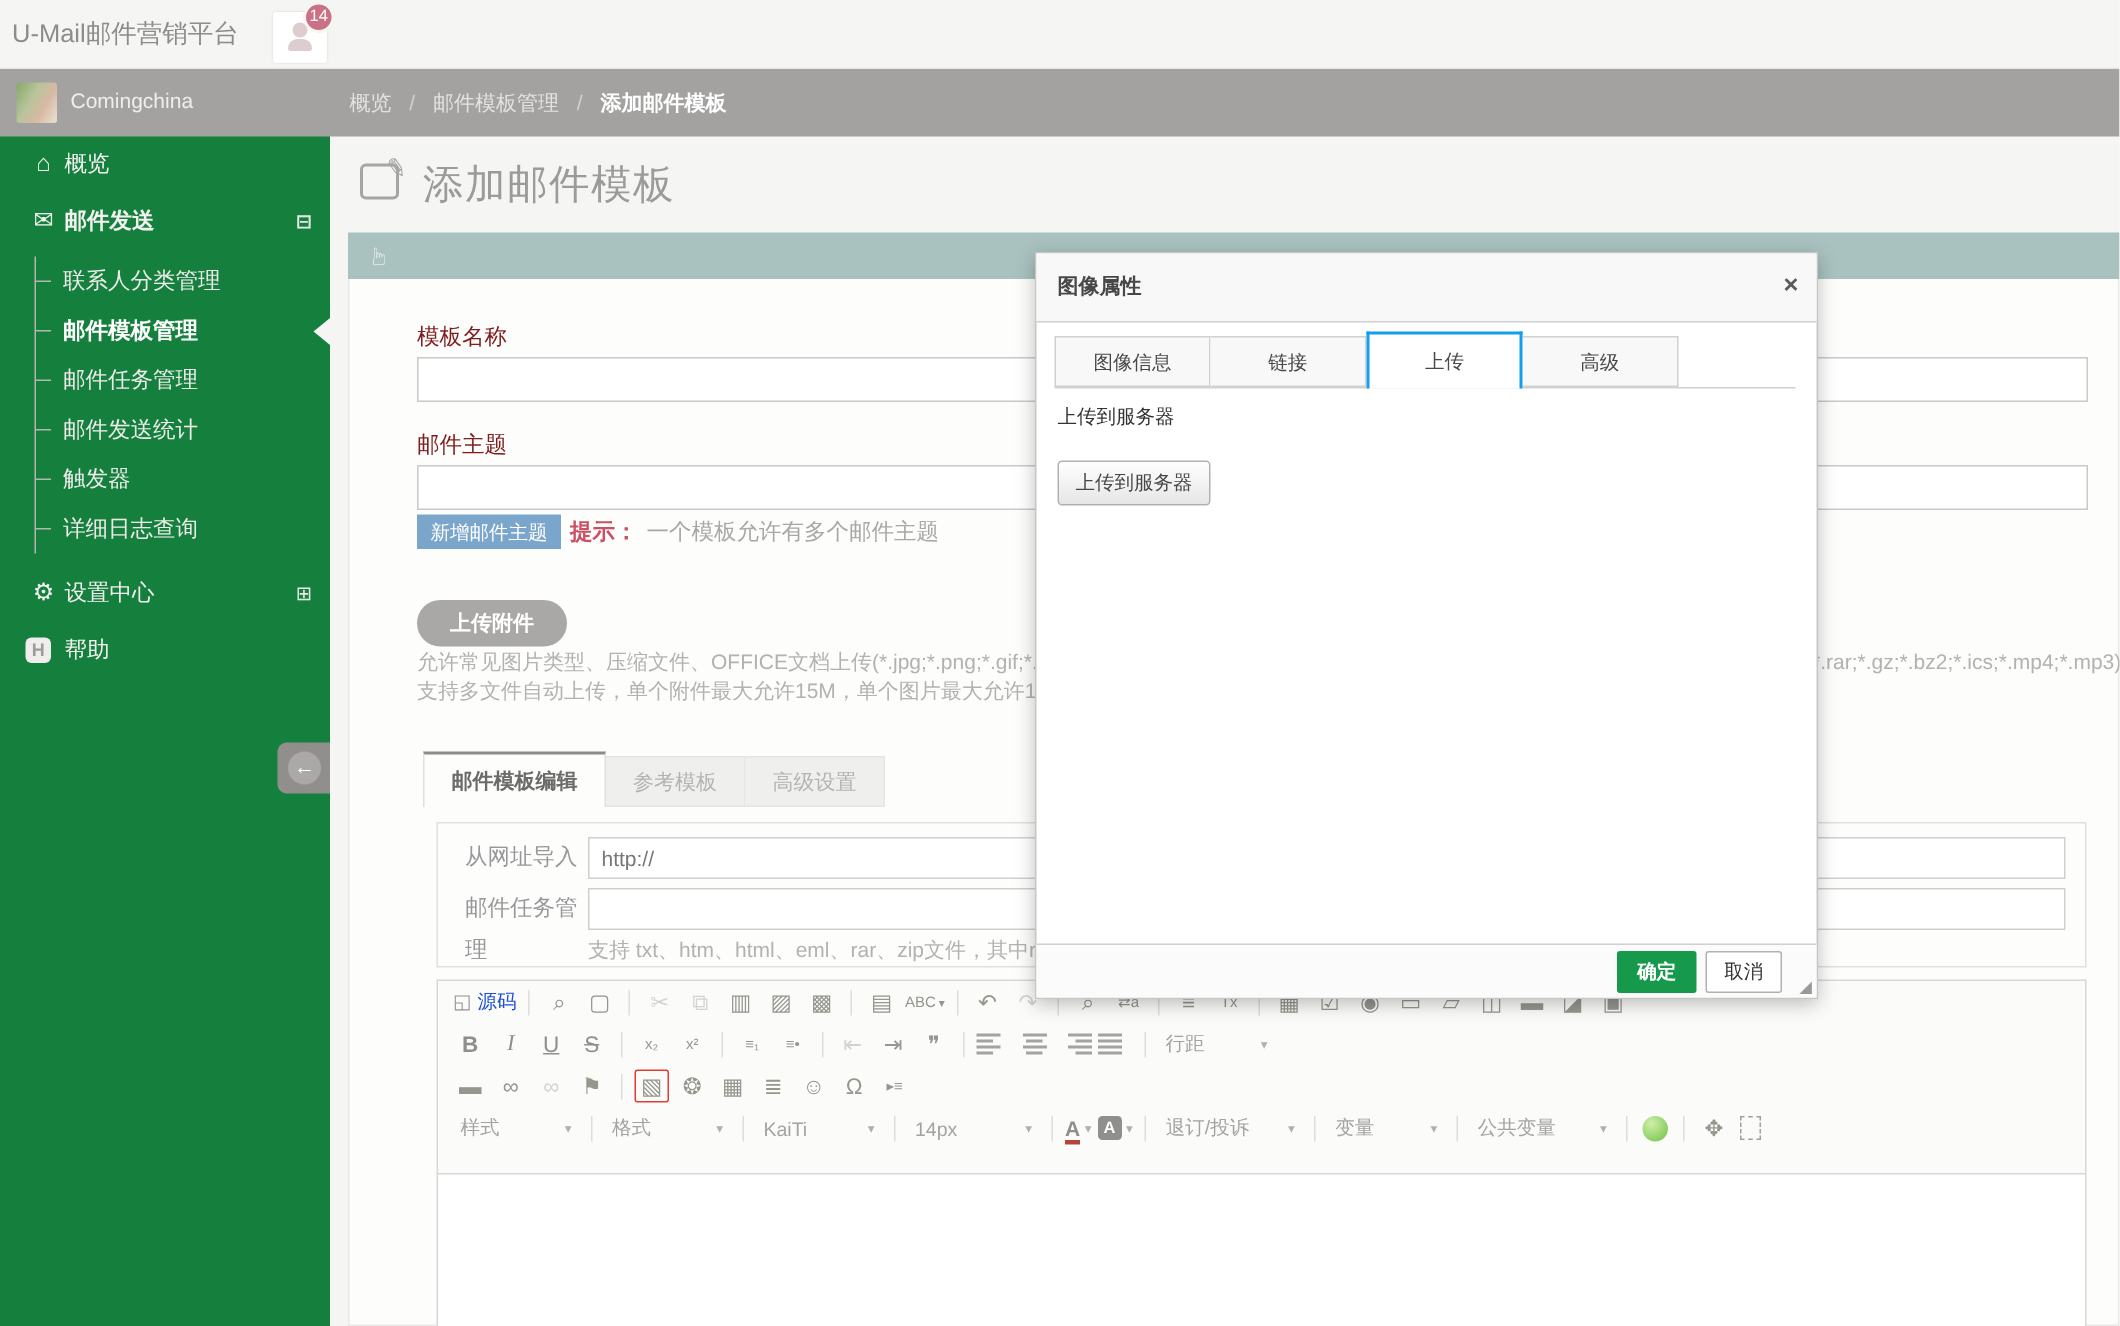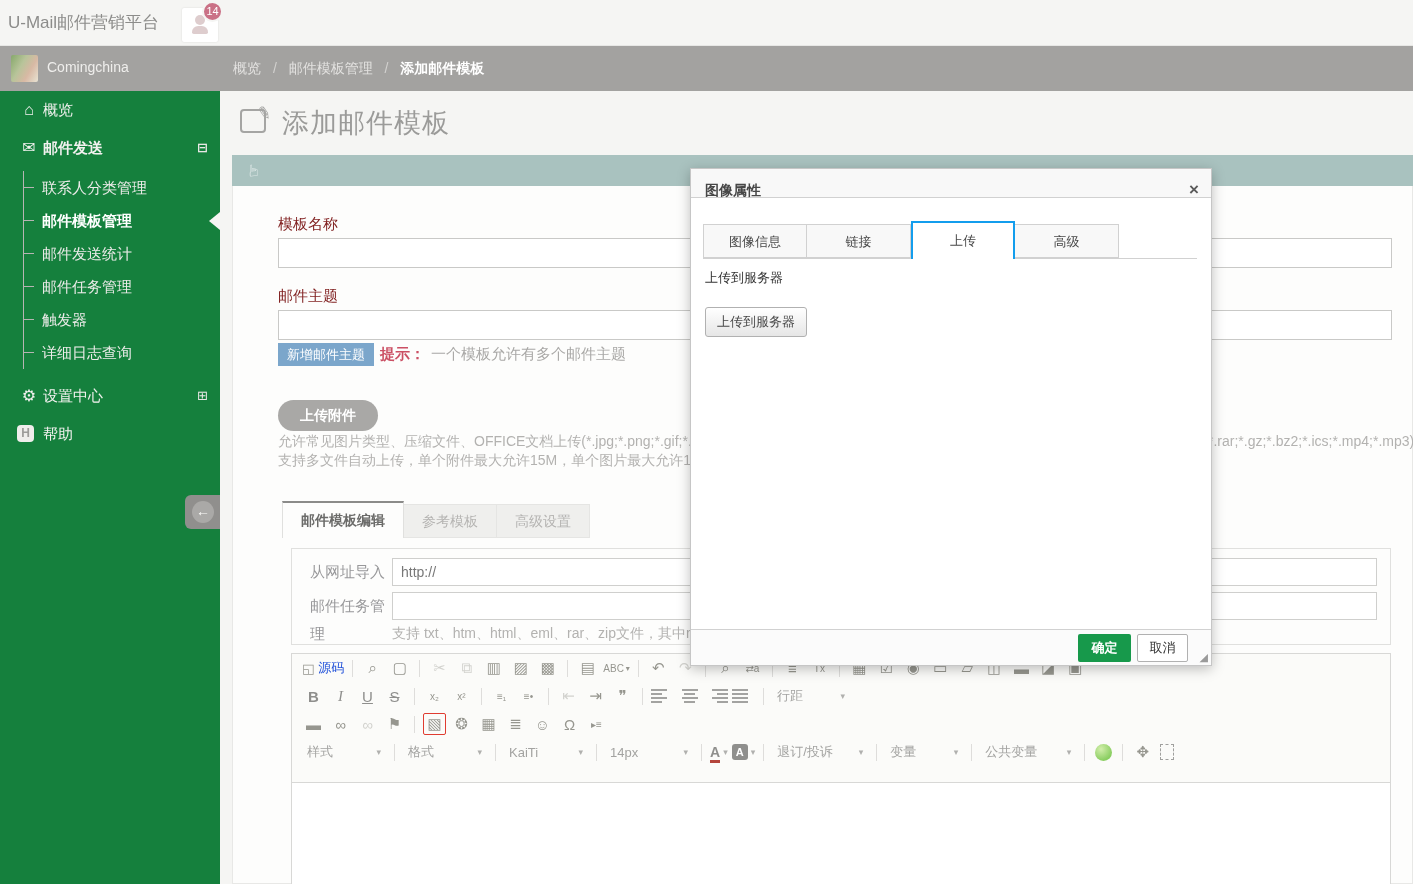--- a/index.html
+++ b/index.html
@@ -96,21 +96,21 @@
   .colorA .A { font-size:14px; font-weight:bold; color:#8f8f8d; line-height:16px; border-bottom:3px solid #b4453c; }
   .colorA .car, .bgA .car { font-size:9px; color:#b0b0ae; margin-left:3px; align-self:center; }
   .bgA { display:inline-flex; align-items:center; height:22px; margin:0 2px; cursor:pointer; vertical-align:middle; }
   .bgA .Abox { width:16px; height:16px; background:#8f8f8d; border-radius:3px; color:#fff; font-size:11px; font-weight:bold; text-align:center; line-height:16px; }
   .ball { display:inline-block; width:17px; height:17px; margin:0 4px; border-radius:50%; background:radial-gradient(circle at 35% 30%, #d2eeab, #8ace61 70%); cursor:pointer; vertical-align:middle; }
   .blocks { display:inline-block; width:14px; height:16px; margin:0 4px; border:1px dashed #a0a09e; cursor:pointer; vertical-align:middle; }
   .editor-content { position:absolute; left:0; top:128px; right:0; bottom:0; background:#fff; border-top:1px solid #d8d8d6; cursor:text; }
 
   
   .modal { position:absolute; left:690px; top:168px; width:522px; height:498px; background:#fff; border:1px solid #c6c6c6; box-shadow:0 3px 12px rgba(0,0,0,.25); z-index:50; }
-  .m-title { position:relative; height:29px; background:#f8f8f8; border-bottom:1px solid #d1d1d1; line-height:42px; padding:0 14px; font-size:14px; font-weight:bold; color:#474747; }
+  .m-title { position:relative; height:46px; background:#f8f8f8; border-bottom:1px solid #d1d1d1; line-height:42px; padding:0 14px; font-size:14px; font-weight:bold; color:#474747; }
   .m-close { position:absolute; right:12px; top:0; font-size:17px; color:#5a5a5a; cursor:pointer; }
   .m-tabs { position:absolute; left:12px; top:52px; width:494px; height:38px; display:flex; align-items:flex-end; border-bottom:1px solid #d1d1d1; }
   .m-tab { width:104px; height:34px; line-height:33px; text-align:center; background:#f8f8f8; border:1px solid #d1d1d1; border-left:none; font-size:13px; color:#484848; cursor:pointer; }
   .m-tab:first-child { border-left:1px solid #d1d1d1; }
   .m-tab.active { height:38px; line-height:36px; background:#fff; border:2px solid #139ded; border-bottom:none; position:relative; z-index:2; margin-bottom:-1px; }
   .m-body { position:absolute; left:14px; top:100px; right:14px; }
   .m-label { font-size:13px; color:#333; margin-bottom:7px; }
   .file-row { display:flex; align-items:center; }
   .file-btn { padding:3px 10px; font-size:13px; color:#303030; background:linear-gradient(#f7f7f7,#dcdcdc); border:1px solid #9e9e9e; border-radius:3px; cursor:pointer; font-family:inherit; }
   .file-status { font-size:13px; color:#333; margin-left:9px; }
@@ -144,22 +144,22 @@
     <span class="nav-label">概览</span>
   </div>
   <div class="nav-item section">
     <span class="nav-ico">✉</span>
     <span class="nav-label">邮件发送</span>
     <span class="nav-toggle">⊟</span>
   </div>
   <div class="subnav">
     <div class="sub-item">联系人分类管理</div>
     <div class="sub-item active">邮件模板管理</div>
+    <div class="sub-item">邮件任务管理</div>
     <div class="sub-item">邮件发送统计</div>
-    <div class="sub-item">邮件任务管理</div>
     <div class="sub-item">触发器</div>
     <div class="sub-item">详细日志查询</div>
   </div>
   <div class="nav-item">
     <span class="nav-ico">⚙</span>
     <span class="nav-label">设置中心</span>
     <span class="nav-toggle">⊞</span>
   </div>
   <div class="nav-item">
     <span class="help-ico-box">H</span>

